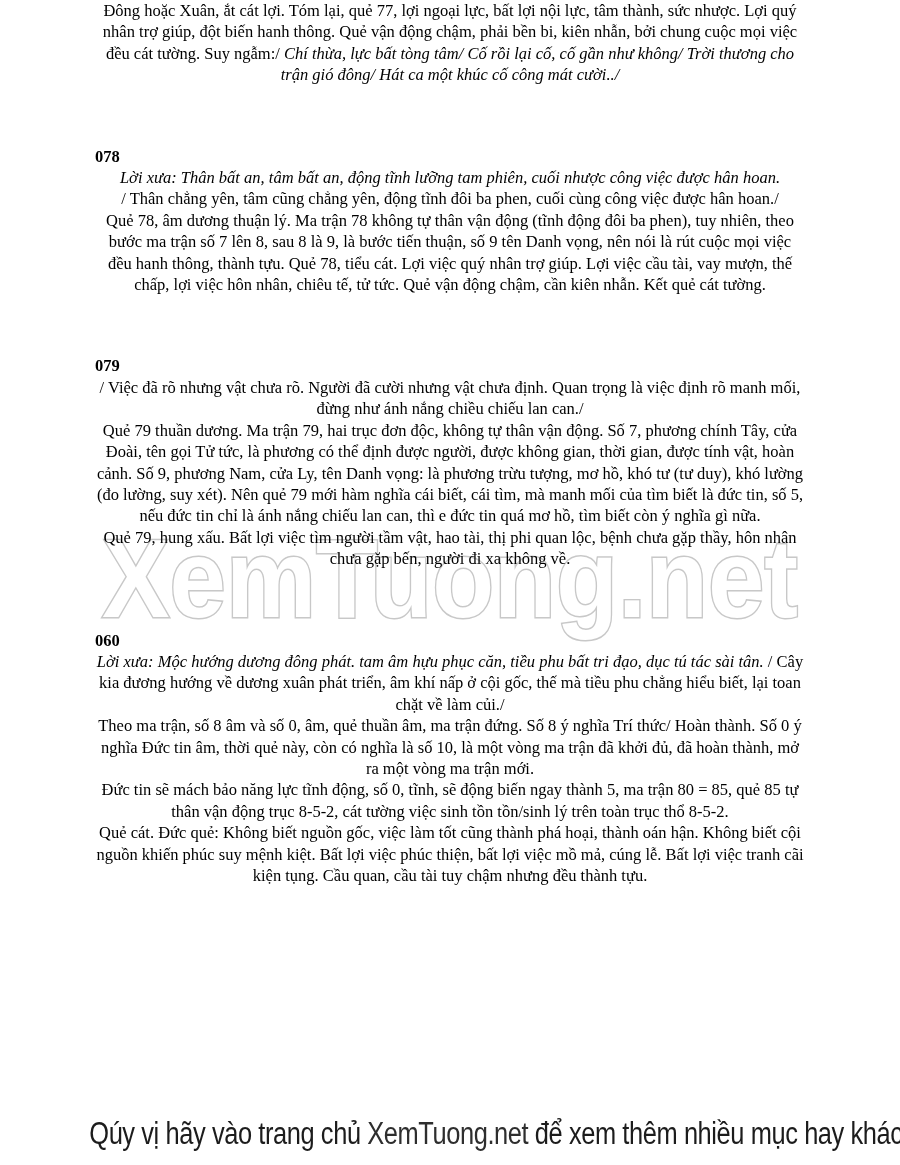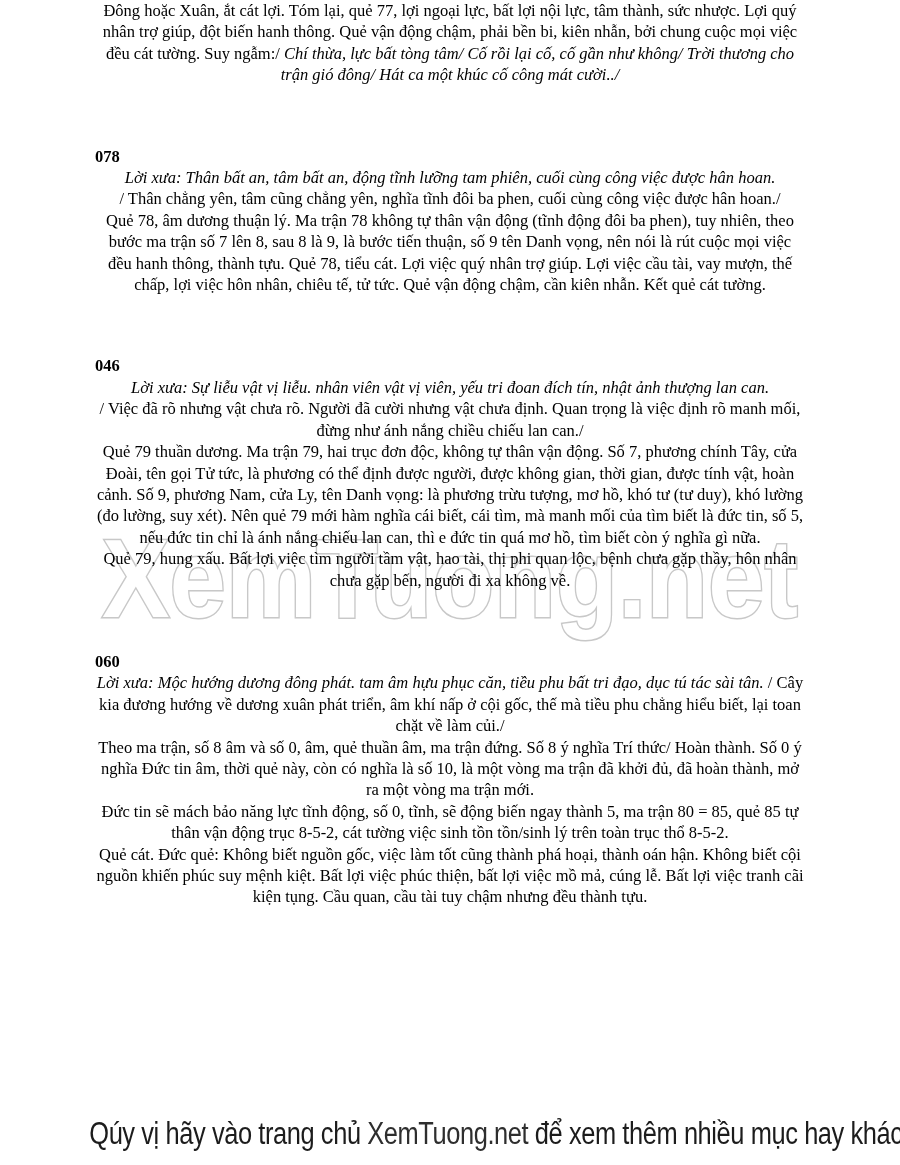--- a/index.html
+++ b/index.html
@@ -64,28 +64,27 @@
     <text x="360" y="103" text-anchor="middle" textLength="696" lengthAdjust="spacingAndGlyphs" font-family="Liberation Sans, DejaVu Sans, sans-serif" font-size="112" font-weight="bold" fill="#ffffff" stroke="#c8c8c8" stroke-width="3" paint-order="stroke">XemTuong.net</text>
   </svg>
 </div>
 
 <main class="content">
 
   <p class="intro"><span>Đông hoặc Xuân, ắt cát lợi. Tóm lại, quẻ 77, lợi ngoại lực, bất lợi nội lực, tâm thành, sức nhược. Lợi quý nhân trợ giúp, đột biến hanh thông. Quẻ vận động chậm, phải bền bi, kiên nhẫn, bởi chung cuộc mọi việc đều cát tường. Suy ngẫm:/</span><span class="italic"> Chí thừa, lực bất tòng tâm/ Cố rồi lại cố, cố gần như không/ Trời thương cho trận gió đông/ Hát ca một khúc cố công mát cười../</span></p>
 
   <section class="section">
     <h2 class="section-heading">078</h2>
-    <p class="italic">Lời xưa: Thân bất an, tâm bất an, động tĩnh lưỡng tam phiên, cuối cùng công việc được hân hoan.</p>
-    <p>/ Thân chẳng yên, tâm cũng chẳng yên, nghĩa tĩnh đôi ba phen, cuối cùng công việc được hân hoan./</p>
+    <p class="italic">Lời xưa: Thân bất an, tâm bất an, động tĩnh lưỡng tam phiên, cuối nhược công việc được hân hoan.</p>
+    <p>/ Thân chẳng yên, tâm cũng chẳng yên, động tĩnh đôi ba phen, cuối cùng công việc được hân hoan./</p>
     <p>Quẻ 78, âm dương thuận lý. Ma trận 78 không tự thân vận động (tĩnh động đôi ba phen), tuy nhiên, theo bước ma trận số 7 lên 8, sau 8 là 9, là bước tiến thuận, số 9 tên Danh vọng, nên nói là rút cuộc mọi việc đều hanh thông, thành tựu. Quẻ 78, tiểu cát. Lợi việc quý nhân trợ giúp. Lợi việc cầu tài, vay mượn, thế chấp, lợi việc hôn nhân, chiêu tế, tử tức. Quẻ vận động chậm, cần kiên nhẫn. Kết quẻ cát tường.</p>
   </section>
 
   <section class="section">
-    <h2 class="section-heading">046</h2>
-    <p class="italic">Lời xưa: Sự liễu vật vị liễu. nhân viên vật vị viên, yếu tri đoan đích tín, nhật ảnh thượng lan can.</p>
+    <h2 class="section-heading">079</h2>
     <p>/ Việc đã rõ nhưng vật chưa rõ. Người đã cười nhưng vật chưa định. Quan trọng là việc định rõ manh mối, đừng như ánh nắng chiều chiếu lan can./</p>
     <p>Quẻ 79 thuần dương. Ma trận 79, hai trục đơn độc, không tự thân vận động. Số 7, phương chính Tây, cửa Đoài, tên gọi Tử tức, là phương có thể định được người, được không gian, thời gian, được tính vật, hoàn cảnh. Số 9, phương Nam, cửa Ly, tên Danh vọng: là phương trừu tượng, mơ hồ, khó tư (tư duy), khó lường (đo lường, suy xét). Nên quẻ 79 mới hàm nghĩa cái biết, cái tìm, mà manh mối của tìm biết là đức tin, số 5, nếu đức tin chỉ là ánh nắng chiếu lan can, thì e đức tin quá mơ hồ, tìm biết còn ý nghĩa gì nữa.</p>
     <p>Quẻ 79, hung xấu. Bất lợi việc tìm người tầm vật, hao tài, thị phi quan lộc, bệnh chưa gặp thầy, hôn nhân chưa gặp bến, người đi xa không về.</p>
   </section>
 
   <section class="section">
     <h2 class="section-heading">060</h2>
     <p><span class="italic">Lời xưa: Mộc hướng dương đông phát. tam âm hựu phục căn, tiều phu bất tri đạo, dục tú tác sài tân.</span><span> / Cây kia đương hướng về dương xuân phát triển, âm khí nấp ở cội gốc, thế mà tiều phu chẳng hiểu biết, lại toan chặt về làm củi./</span></p>
     <p>Theo ma trận, số 8 âm và số 0, âm, quẻ thuần âm, ma trận đứng. Số 8 ý nghĩa Trí thức/ Hoàn thành. Số 0 ý nghĩa Đức tin âm, thời quẻ này, còn có nghĩa là số 10, là một vòng ma trận đã khởi đủ, đã hoàn thành, mở ra một vòng ma trận mới.</p>
     <p>Đức tin sẽ mách bảo năng lực tĩnh động, số 0, tĩnh, sẽ động biến ngay thành 5, ma trận 80 = 85, quẻ 85 tự thân vận động trục 8-5-2, cát tường việc sinh tồn tồn/sinh lý trên toàn trục thổ 8-5-2.</p>

